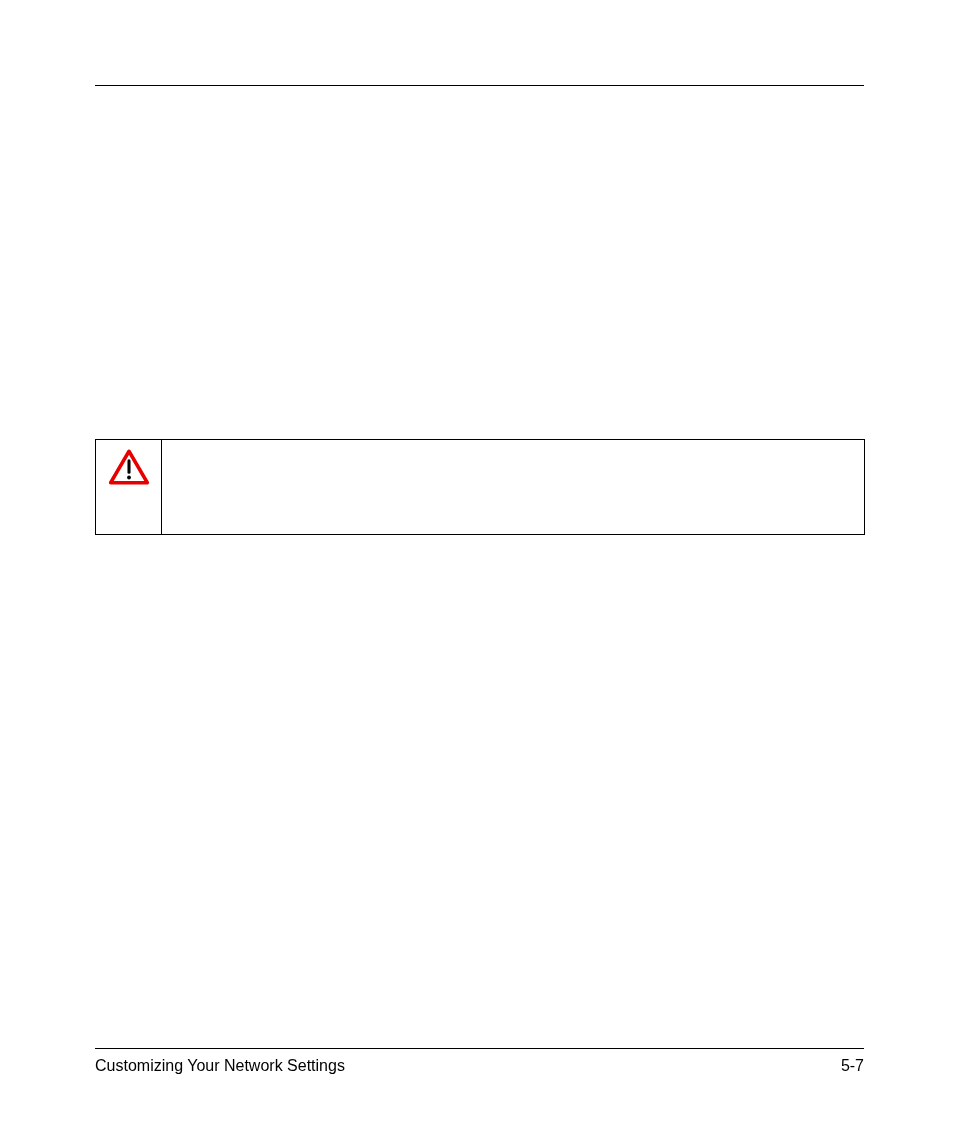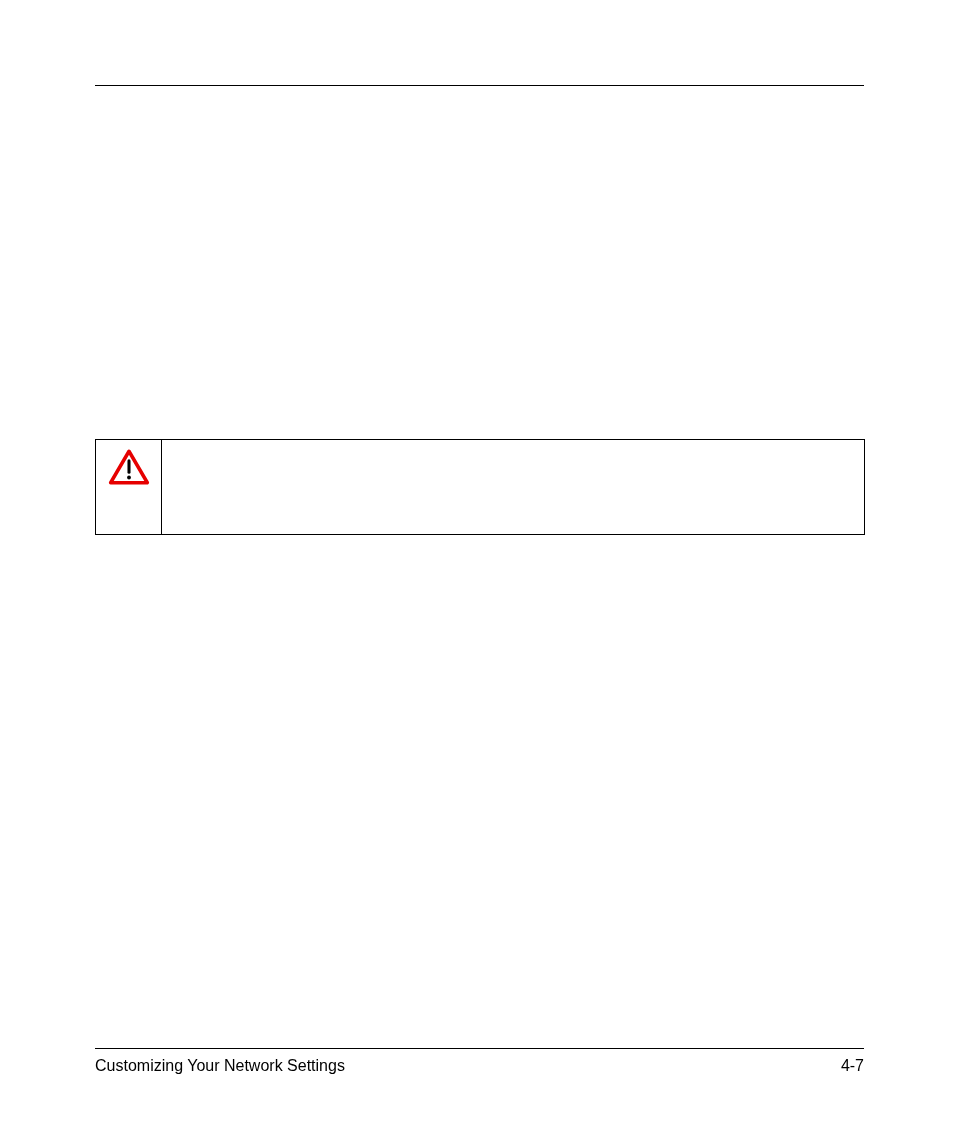--- a/index.html
+++ b/index.html
@@ -109,17 +109,17 @@
   <p class="hidden-para">Enter the Host Name that your dynamic DNS service provider gave you.</p>
   <p class="hidden-para">Enter the User Name for your dynamic DNS account.</p>
   <p class="hidden-para">Enter the Password (or key) for your dynamic DNS account.</p>
   <p class="hidden-para">If your dynamic DNS provider allows the use of wildcards in resolving your URL, you may select the Use Wildcards check box to activate this feature.</p>
   <p class="hidden-para">Click Apply to save your configuration.</p>
 
   <div class="footer">
     <hr class="footer-rule">
     <div class="footer-row">
       <span>Customizing Your Network Settings</span>
-      <span>4-7</span>
+      <span>5-7</span>
     </div>
   </div>
 
 </div>
 
 </body></html>

